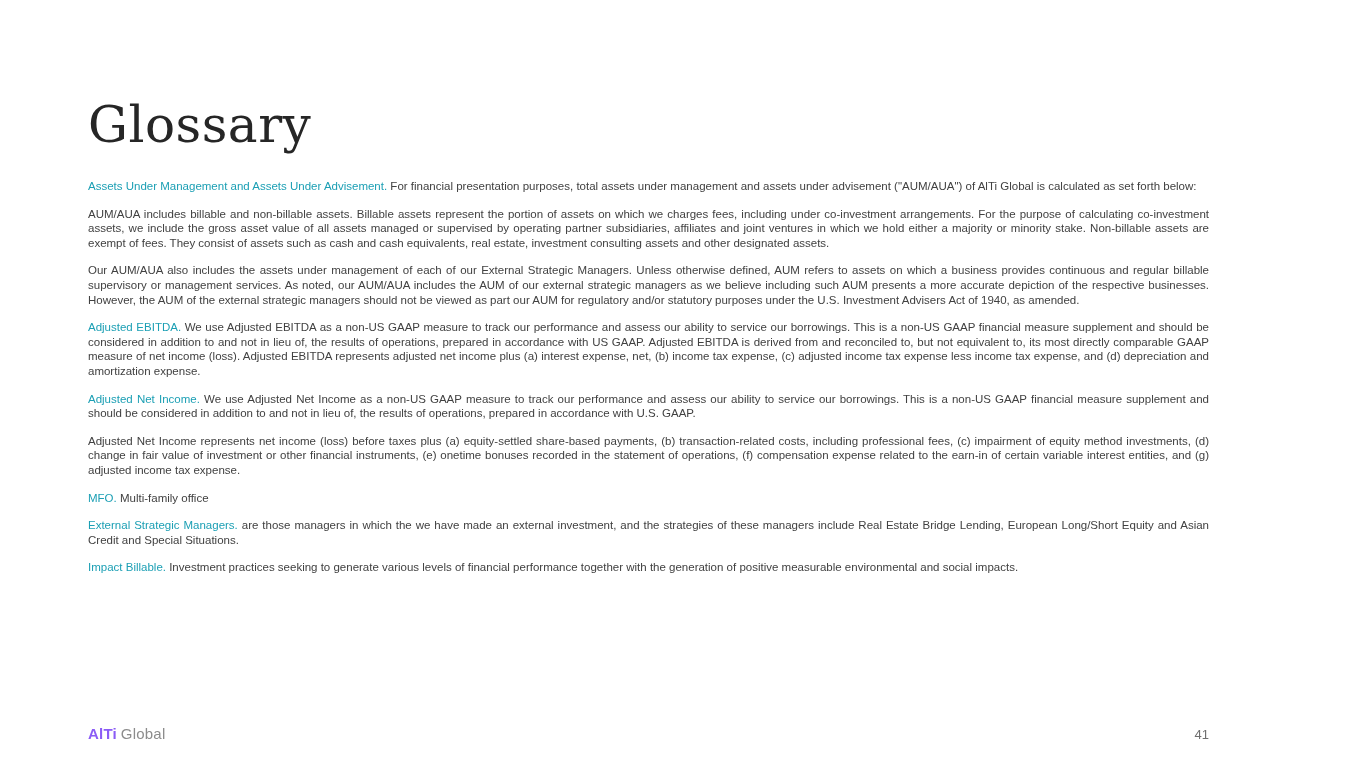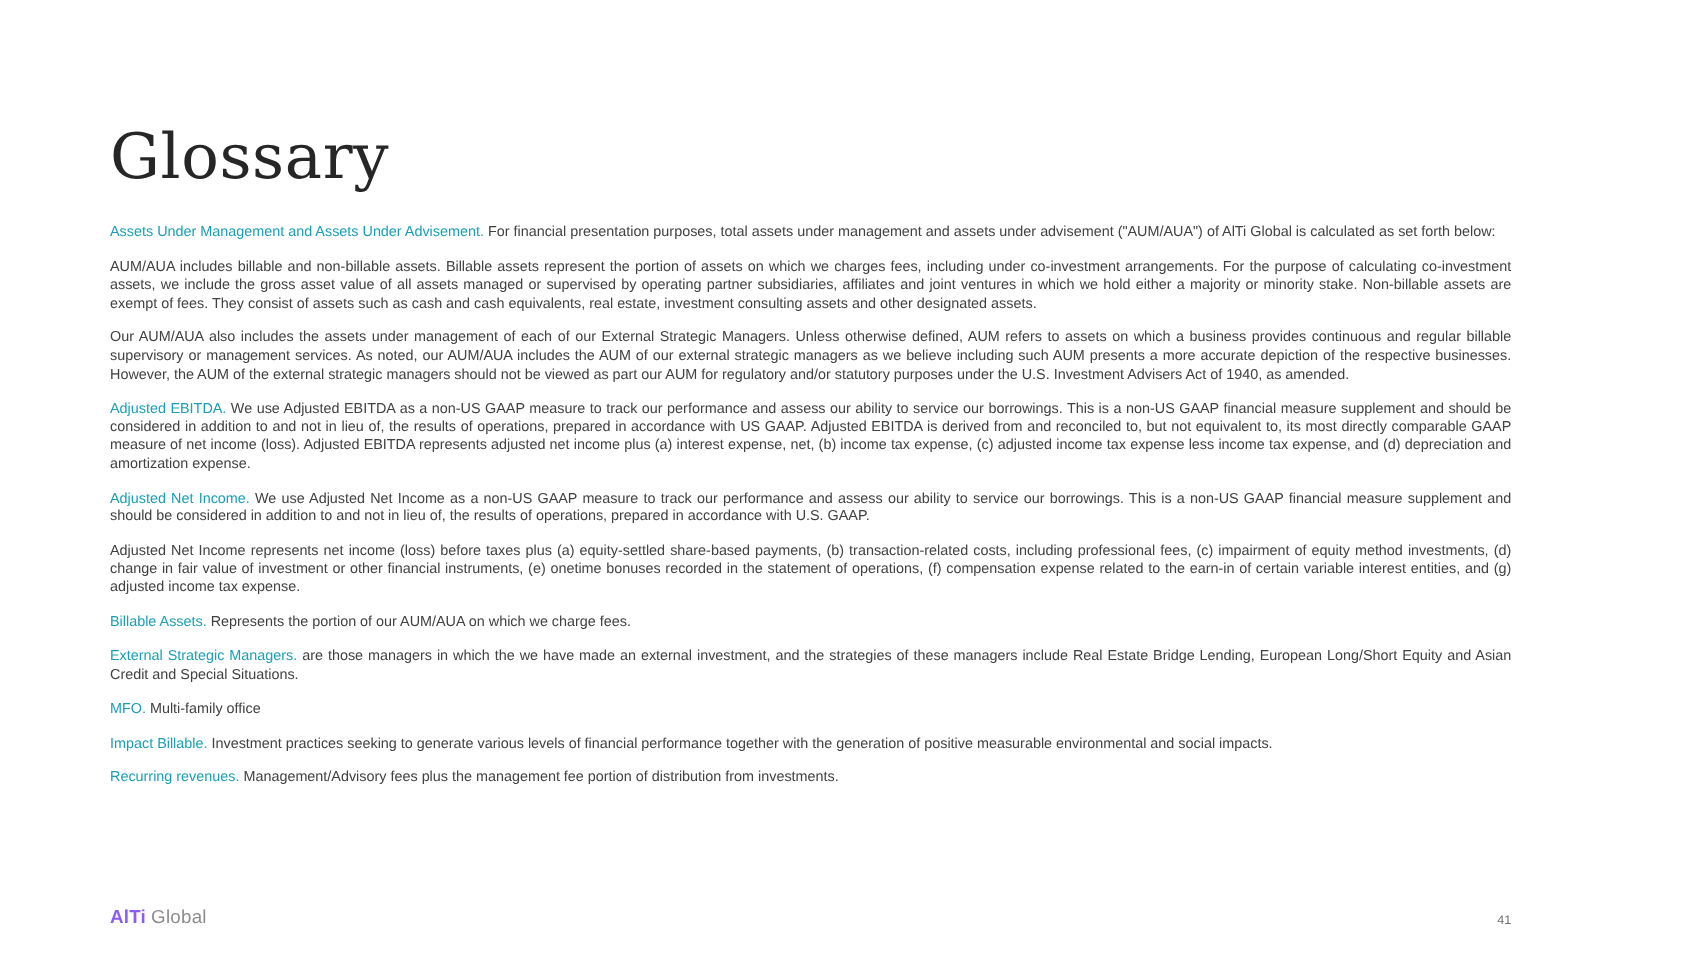--- a/index.html
+++ b/index.html
@@ -50,43 +50,41 @@
   }
   .footer-brand .brand-bold {
     font-weight: 700;
     color: #8b5cf6;
     margin-right: 4px;
   }
   .page-number {
     position: absolute;
     right: 57px;
     bottom: 26px;
-    font-size: 10px;
+    font-size: 13px;
     color: #6f6f6f;
   }
 </style>
 </head>
 <body>
 
 <div class="slide">
   <div class="content">
     <h1 class="title">Glossary</h1>
 
     <div class="entries">
       <p class="entry"><span class="term">Assets Under Management and Assets Under Advisement.</span><span> For financial presentation purposes, total assets under management and assets under advisement ("AUM/AUA") of AlTi Global is calculated as set forth below:</span></p>
       <p class="entry"><span class="term"></span><span>AUM/AUA includes billable and non-billable assets. Billable assets represent the portion of assets on which we charges fees, including under co-investment arrangements. For the purpose of calculating co-investment assets, we include the gross asset value of all assets managed or supervised by operating partner subsidiaries, affiliates and joint ventures in which we hold either a majority or minority stake. Non-billable assets are exempt of fees. They consist of assets such as cash and cash equivalents, real estate, investment consulting assets and other designated assets.</span></p>
       <p class="entry"><span class="term"></span><span>Our AUM/AUA also includes the assets under management of each of our External Strategic Managers. Unless otherwise defined, AUM refers to assets on which a business provides continuous and regular billable supervisory or management services. As noted, our AUM/AUA includes the AUM of our external strategic managers as we believe including such AUM presents a more accurate depiction of the respective businesses. However, the AUM of the external strategic managers should not be viewed as part our AUM for regulatory and/or statutory purposes under the U.S. Investment Advisers Act of 1940, as amended.</span></p>
       <p class="entry"><span class="term">Adjusted EBITDA.</span><span> We use Adjusted EBITDA as a non-US GAAP measure to track our performance and assess our ability to service our borrowings. This is a non-US GAAP financial measure supplement and should be considered in addition to and not in lieu of, the results of operations, prepared in accordance with US GAAP. Adjusted EBITDA is derived from and reconciled to, but not equivalent to, its most directly comparable GAAP measure of net income (loss). Adjusted EBITDA represents adjusted net income plus (a) interest expense, net, (b) income tax expense, (c) adjusted income tax expense less income tax expense, and (d) depreciation and amortization expense.</span></p>
       <p class="entry"><span class="term">Adjusted Net Income.</span><span> We use Adjusted Net Income as a non-US GAAP measure to track our performance and assess our ability to service our borrowings. This is a non-US GAAP financial measure supplement and should be considered in addition to and not in lieu of, the results of operations, prepared in accordance with U.S. GAAP.</span></p>
       <p class="entry"><span class="term"></span><span>Adjusted Net Income represents net income (loss) before taxes plus (a) equity-settled share-based payments, (b) transaction-related costs, including professional fees, (c) impairment of equity method investments, (d) change in fair value of investment or other financial instruments, (e) onetime bonuses recorded in the statement of operations, (f) compensation expense related to the earn-in of certain variable interest entities, and (g) adjusted income tax expense.</span></p>
-      <p class="entry"><span class="term">Billable Assets.</span><span> Represents the portion of our AUM/AUA on which we charge fees.</span></p>
+      <p class="entry"><span class="term">MFO.</span><span> Multi-family office</span></p>
       <p class="entry"><span class="term">External Strategic Managers.</span><span> are those managers in which the we have made an external investment, and the strategies of these managers include Real Estate Bridge Lending, European Long/Short Equity and Asian Credit and Special Situations.</span></p>
-      <p class="entry"><span class="term">MFO.</span><span> Multi-family office</span></p>
       <p class="entry"><span class="term">Impact Billable.</span><span> Investment practices seeking to generate various levels of financial performance together with the generation of positive measurable environmental and social impacts.</span></p>
-      <p class="entry"><span class="term">Recurring revenues.</span><span> Management/Advisory fees plus the management fee portion of distribution from investments.</span></p>
     </div>
   </div>
 
   <div class="footer-brand">
     <span class="brand-bold">AlTi</span><span>Global</span>
   </div>
   <div class="page-number">41</div>
 </div>
 
 </body></html>

